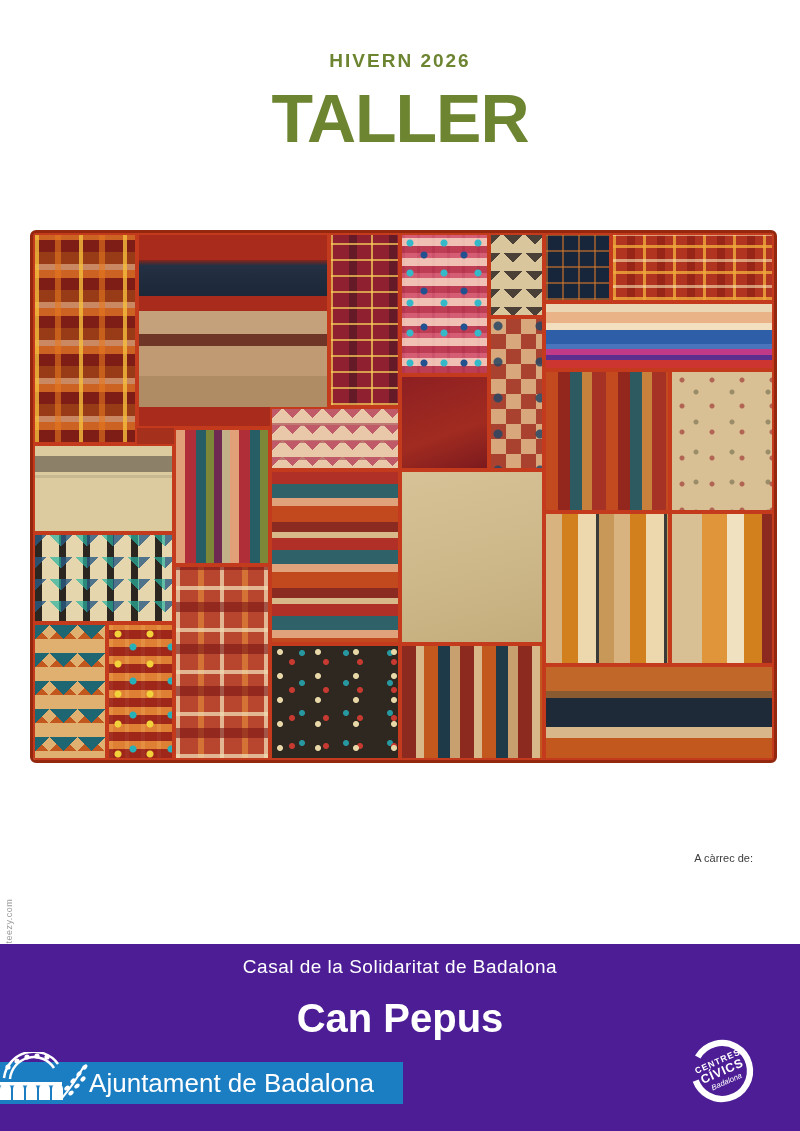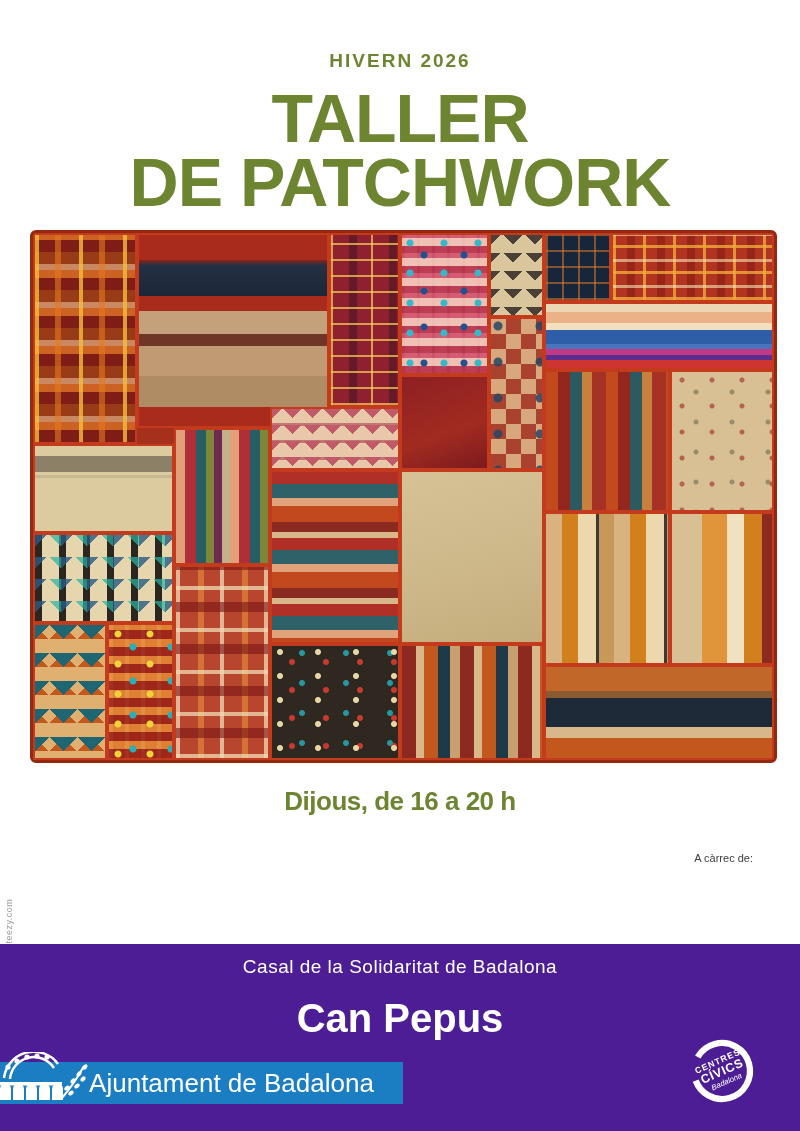--- a/index.html
+++ b/index.html
@@ -115,21 +115,21 @@
   .cc-logo{position:absolute;left:687px;top:92px;}
   svg text{font-family:"Liberation Sans",sans-serif;}
 </style>
 </head>
 <body>
 
 <div class="page">
 
   <div class="season">HIVERN 2026</div>
 
-  <h1 class="title"><span>TALLER</span><br><span>DE PATCHWORK</span></h1>
+  <h1 class="title"><span>TALLER</span><br></h1>
 
   <div class="rug">
     <div class="patch p-tartan-warm" style="left:0%;top:0%;width:14%;height:40%"></div>
     <div class="patch p-kilim-red-trees" style="left:14%;top:0%;width:26%;height:37%"></div>
     <div class="patch p-plaid-crimson" style="left:40%;top:0%;width:9.5%;height:33%"></div>
     <div class="patch p-plaid-pink-dots" style="left:49.5%;top:0%;width:12%;height:27%"></div>
     <div class="patch p-tri-cream" style="left:61.5%;top:0%;width:7.5%;height:16%"></div>
     <div class="patch p-navy-check" style="left:69%;top:0%;width:9%;height:13%"></div>
     <div class="patch p-plaid-orange" style="left:78%;top:0%;width:22%;height:13%"></div>
     <div class="patch p-zigzag-band-blue" style="left:69%;top:13%;width:31%;height:13%"></div>
@@ -146,21 +146,20 @@
     <div class="patch p-stripes-h-rainbow" style="left:32%;top:45%;width:17.5%;height:33%"></div>
     <div class="patch p-plaid-red-cream" style="left:19%;top:63%;width:13%;height:37%"></div>
     <div class="patch p-cream-big" style="left:49.5%;top:45%;width:19.5%;height:33%"></div>
     <div class="patch p-dark-speckle" style="left:32%;top:78%;width:17.5%;height:22%"></div>
     <div class="patch p-kilim-mixed-bottom" style="left:49.5%;top:78%;width:19.5%;height:22%"></div>
     <div class="patch p-orange-cream-curve" style="left:69%;top:53%;width:17%;height:29%"></div>
     <div class="patch p-cream-orange-right" style="left:86%;top:53%;width:14%;height:29%"></div>
     <div class="patch p-dark-tree-band" style="left:69%;top:82%;width:31%;height:18%"></div>
   </div>
 
-  <div class="schedule">Dijous, de 16 a 20 h</div>
 
   <div class="credit-label">A càrrec de:</div>
 
 
   <div class="watermark">Vecteezy.com</div>
 
   <div class="footer">
     <div class="venue-sub">Casal de la Solidaritat de Badalona</div>
     <div class="venue">Can Pepus</div>
 

